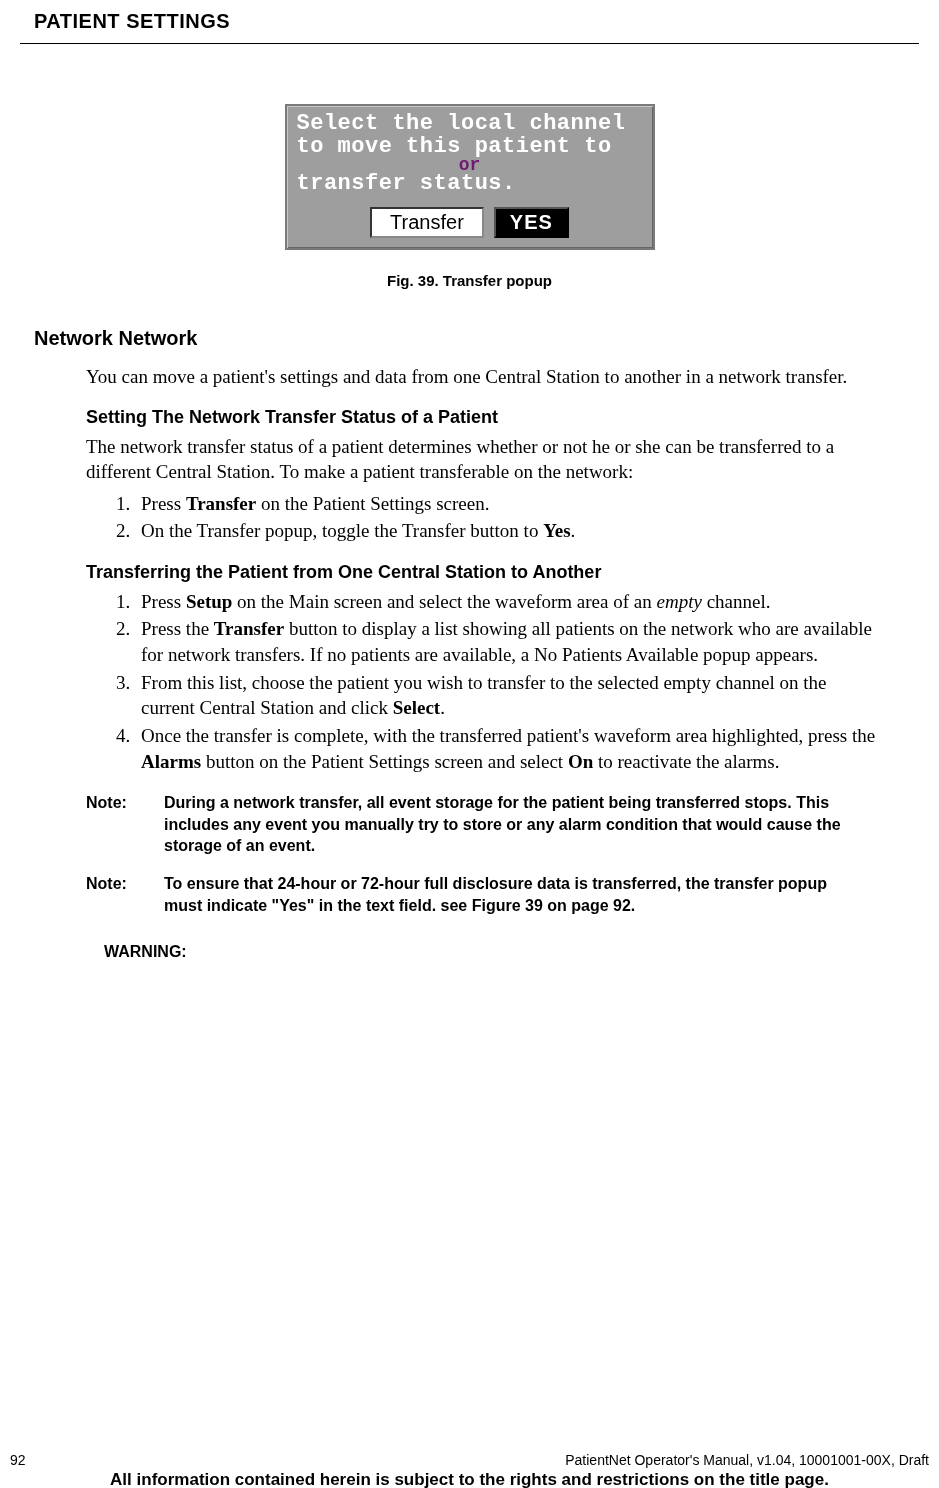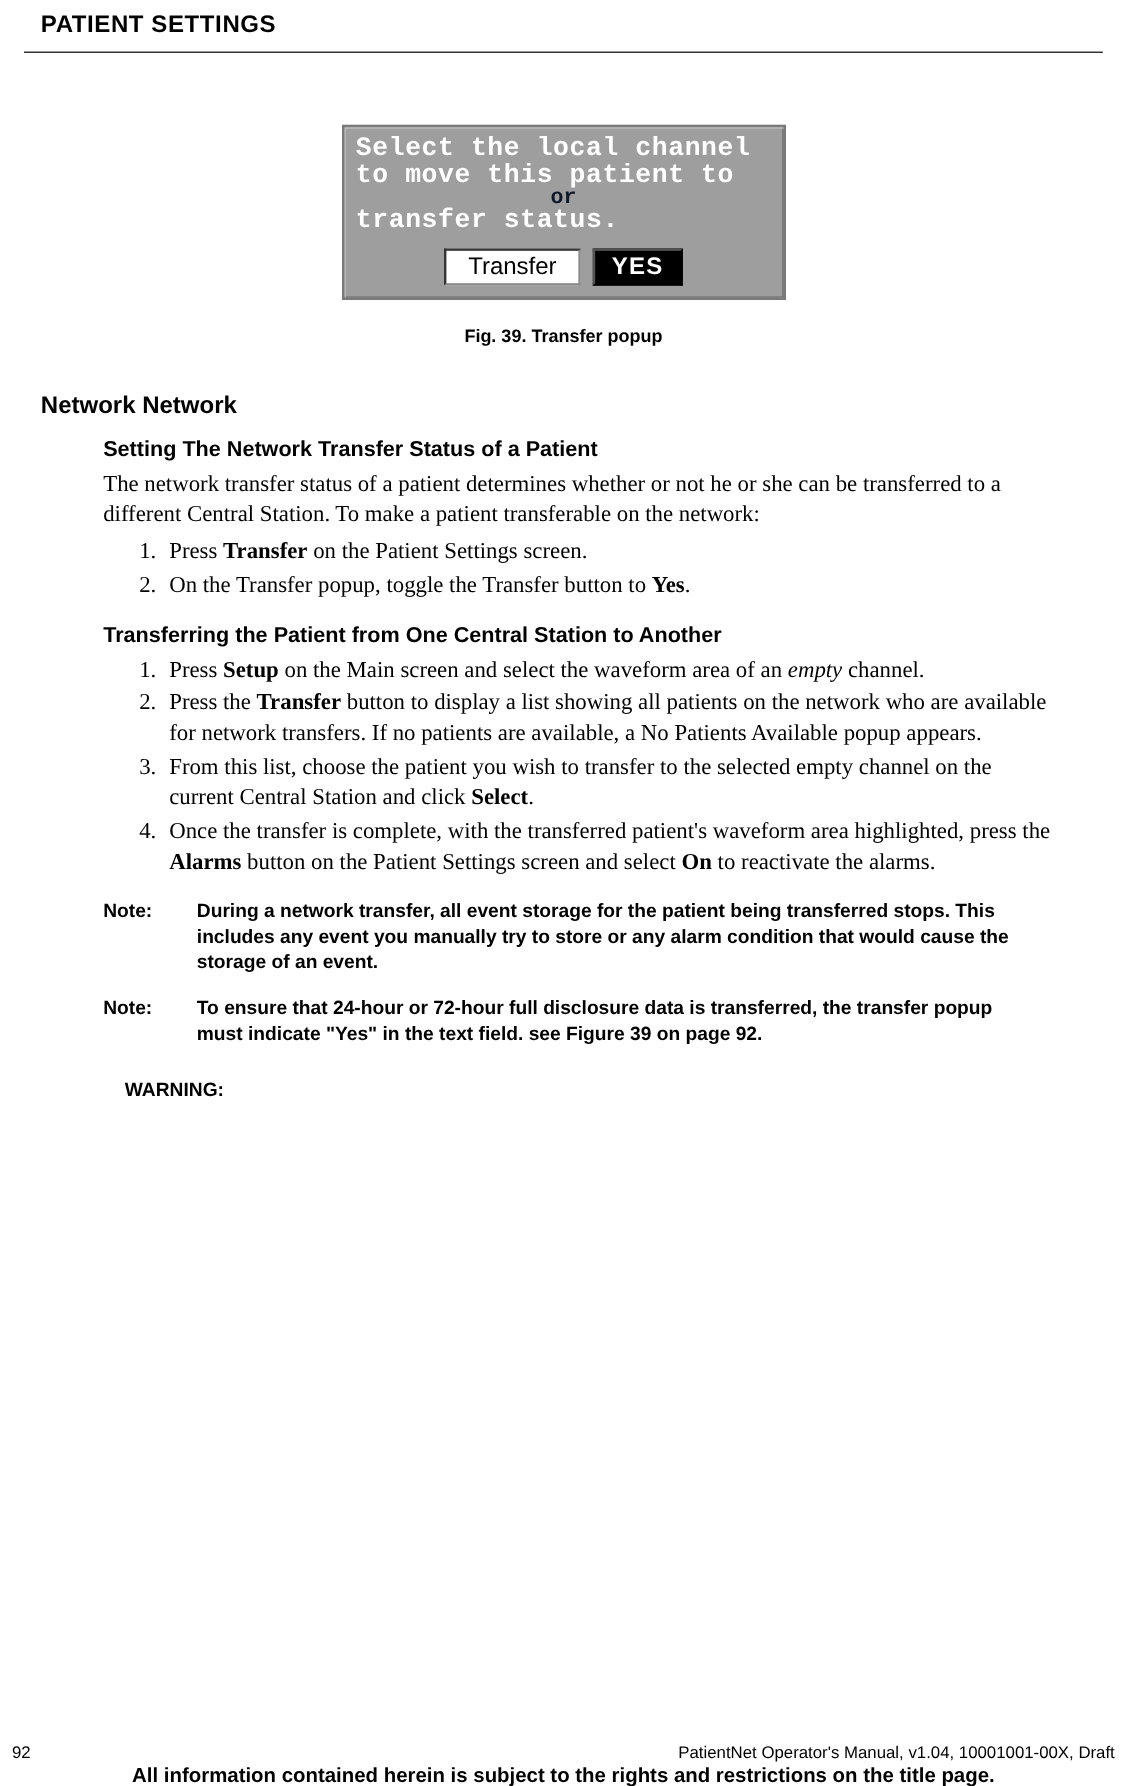--- a/index.html
+++ b/index.html
@@ -48,21 +48,21 @@
   .pixel-text {
     font-family: "Courier New", monospace;
     color: #fff;
     font-size: 22px;
     line-height: 1.05;
     font-weight: bold;
     letter-spacing: 0.5px;
   }
   .or-row {
     text-align: center;
-    color: #0f172a;
+    color: #701a75;
     font-family: "Courier New", monospace;
     font-size: 18px;
     font-weight: bold;
     line-height: 1.0;
     margin: -2px 0;
   }
   .popup-btn-row {
     display: flex;
     justify-content: center;
     gap: 10px;
@@ -176,20 +176,21 @@
       <div class="popup-btn-row">
         <div class="btn-transfer">Transfer</div>
         <div class="btn-yes">YES</div>
       </div>
     </div>
   </div>
   <div class="caption">Fig. 39. Transfer popup</div>
 
   <div class="h2">Network Network</div>
 
+  <p class="body-para">You can move a patient's settings and data from one Central Station to another in a network transfer.</p>
 
   <div class="h3">Setting The Network Transfer Status of a Patient</div>
   <p class="body-para" style="margin-bottom:6px;">The network transfer status of a patient determines whether or not he or she can be transferred to a different Central Station. To make a patient transferable on the network:</p>
   <ol class="steps">
     <li>
       <span>Press </span><span class="bold">Transfer</span><span> on the Patient Settings screen.</span>
     </li>
     <li>
       <span>On the Transfer popup, toggle the Transfer button to </span><span class="bold">Yes</span><span>.</span>
     </li>

